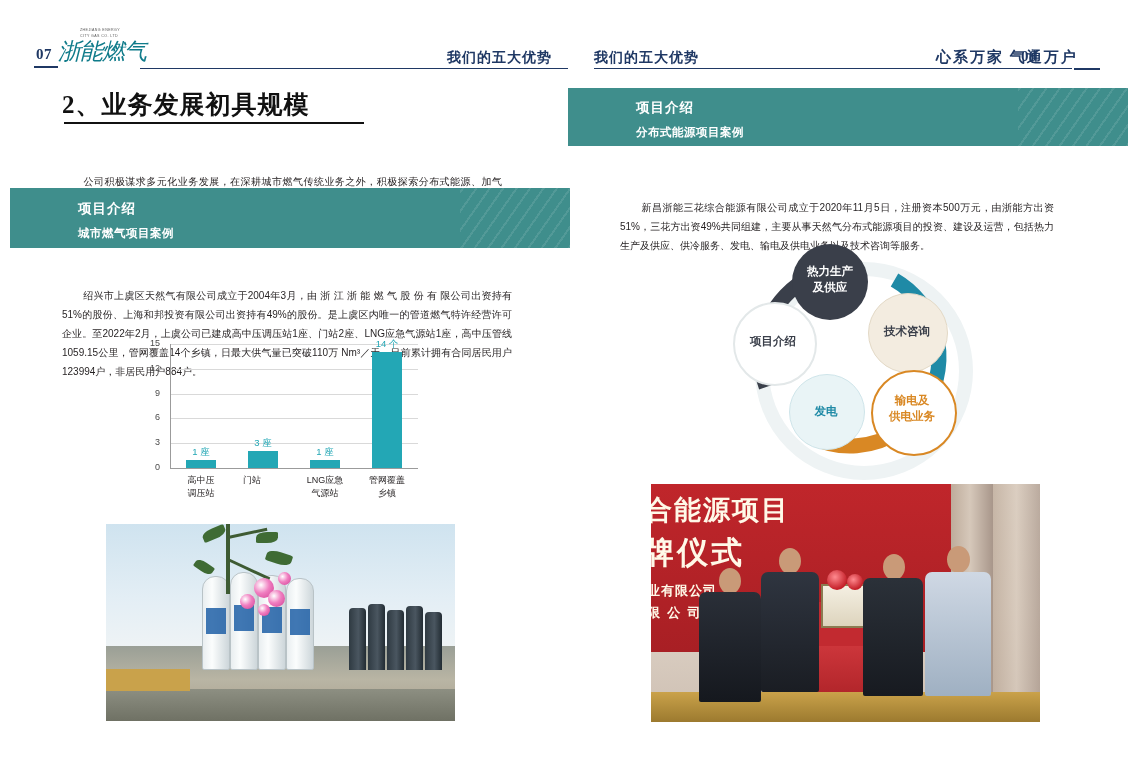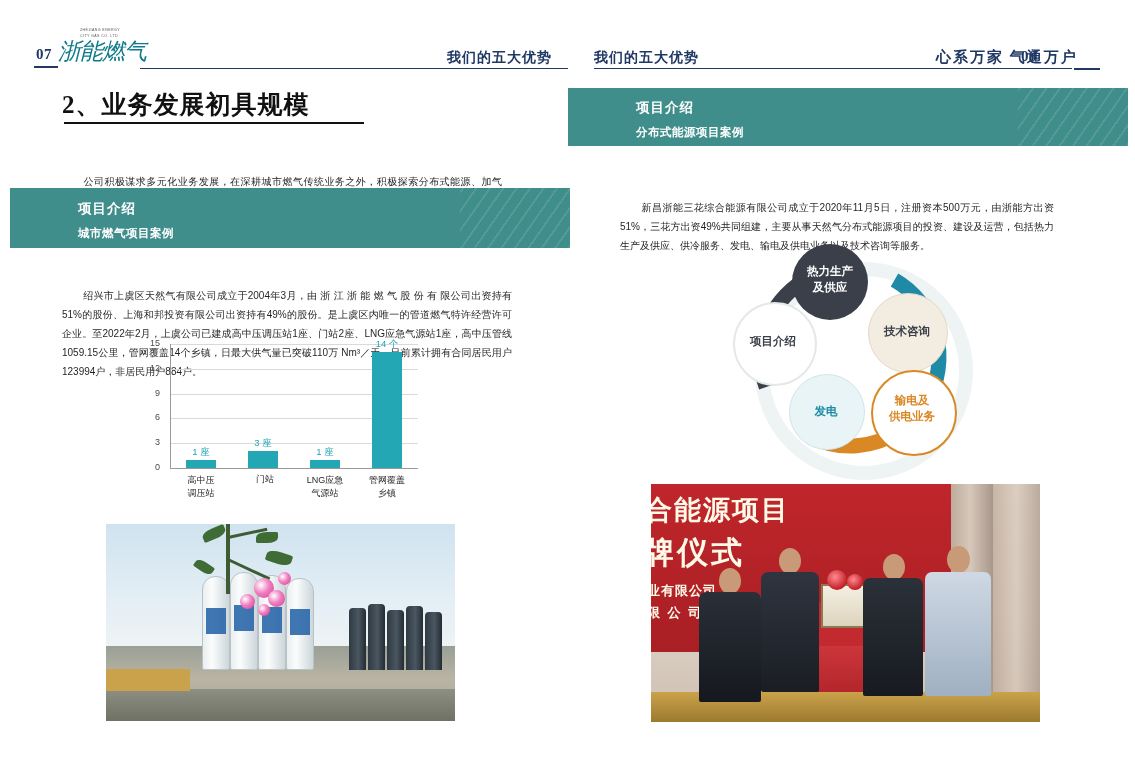--- a/index.html
+++ b/index.html
@@ -271,21 +271,21 @@
     position:absolute; top:0; bottom:0;
     background: linear-gradient(90deg,#b9a695,#d6c8ba,#a8968a);
   }
   .p2-banner {
     position:absolute;
     background: linear-gradient(180deg,#c0262b 0%, #a81f24 100%);
   }
   .p2-bannertext {
     position:absolute;
     color:#fff9e8;
-    font-family:Liberation Sans, sans-serif;
+    font-family:Liberation Serif, serif;
     font-weight:bold;
     white-space:nowrap;
   }
   .p2-table {
     position:absolute;
     background: linear-gradient(180deg,#d33a3f 0%, #ab2126 100%);
     border-radius: 3px;
   }
   .p2-person { position:absolute; }
   .p2-head {
@@ -384,21 +384,21 @@
         <div class="bar-label" style="left: 31px; top: 107.733px; width: 60px;">1 座</div>
         <div class="bar" style="left: 108px; top: 113.467px; width: 30px; height: 16.5333px; background: rgb(35, 167, 181);"></div>
         <div class="bar-label" style="left: 93px; top: 99.4667px; width: 60px;">3 座</div>
         <div class="bar" style="left: 170px; top: 121.733px; width: 30px; height: 8.26667px; background: rgb(35, 167, 181);"></div>
         <div class="bar-label" style="left: 155px; top: 107.733px; width: 60px;">1 座</div>
         <div class="bar" style="left: 232px; top: 14.2667px; width: 30px; height: 115.733px; background: rgb(35, 167, 181);"></div>
         <div class="bar-label" style="left: 217px; top: 0.266667px; width: 60px;">14 个</div>
       </div>
     <div id="chart-cats">
         <div class="cat-label" style="left: 27px; top: 136px; width: 68px;">高中压<br>调压站</div>
-        <div class="cat-label" style="left: 91px; top: 136px; width: 68px; font-family: Liberation Mono, monospace;">门站</div>
+        <div class="cat-label" style="left: 78px; top: 136px; width: 68px;">门站</div>
         <div class="cat-label" style="left: 151px; top: 136px; width: 68px;">LNG应急<br>气源站</div>
         <div class="cat-label" style="left: 213px; top: 136px; width: 68px;">管网覆盖<br>乡镇</div>
       </div>
   </div>
 
   <div class="photo" style="left:106px; top:524px; width:349px; height:197px;">
     <div class="p1-sky"></div>
     <div class="p1-ground"></div>
 
     <div class="p1-darktank" style="left:243px; width:17px; height:62px;"></div>

